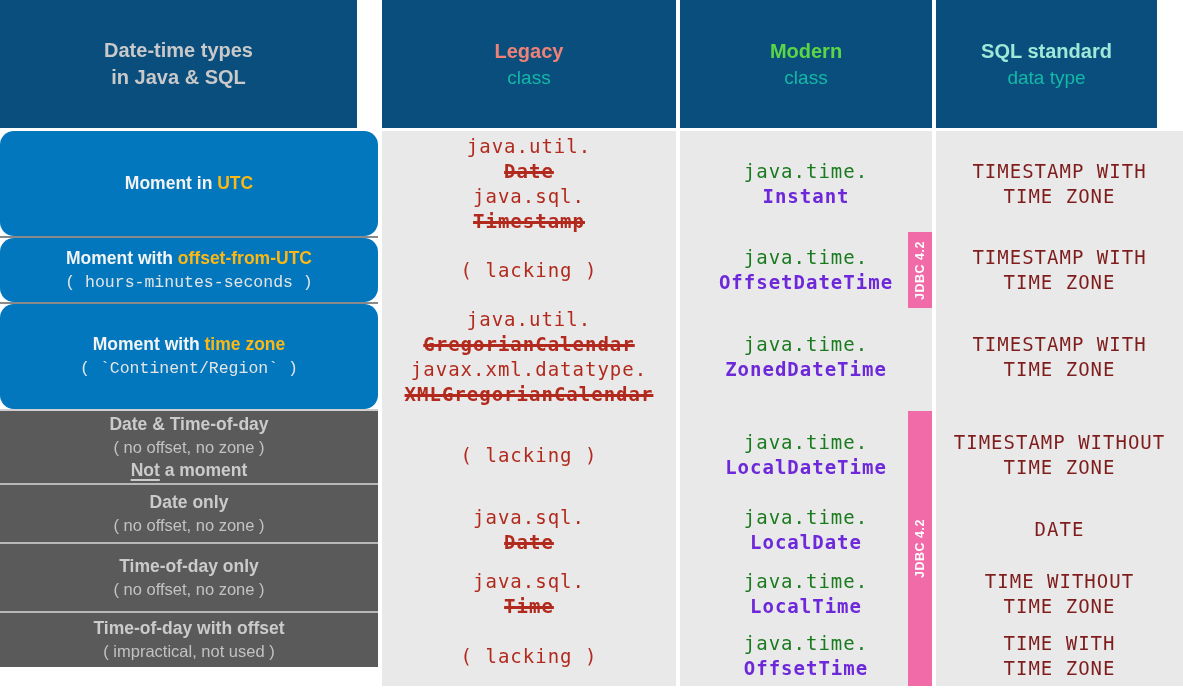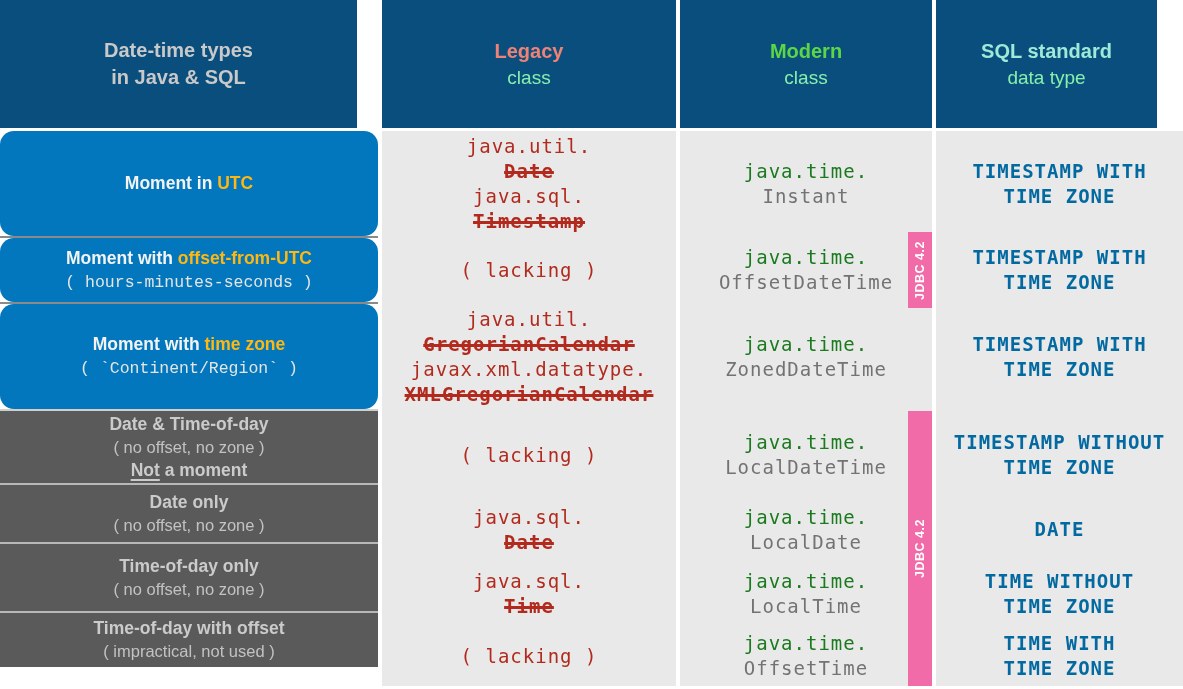--- a/index.html
+++ b/index.html
@@ -11,21 +11,21 @@
   .col-hdr{position:absolute;top:0;height:128px;background:#0a4e7d;
            display:flex;flex-direction:column;justify-content:center;align-items:center;
            text-align:center;}
   #hdr1{left:0;width:357px;}
   #hdr2{left:382px;width:294px;}
   #hdr3{left:680px;width:252px;}
   #hdr4{left:936px;width:221px;}
 
   .hdr-line{font-weight:700;font-size:20px;color:#c9c9c9;line-height:27px;}
   .hdr-accent{font-weight:700;font-size:20px;line-height:27px;}
-  .hdr-sub{font-weight:400;font-size:19px;color:#86efac;line-height:26px;}
+  .hdr-sub{font-weight:400;font-size:19px;color:#14b8a6;line-height:26px;}
   #hdr2 .hdr-accent{color:#ef8276;}
   #hdr3 .hdr-accent{color:#5bd746;}
   #hdr4 .hdr-accent{color:#9fe9d8;}
 
   
   #labelcol{position:absolute;left:0;top:131px;width:378px;}
   .label-cell{display:flex;flex-direction:column;justify-content:center;align-items:center;
               text-align:center;}
   .label-cell.blue{background:#0277bd;border-radius:14px;}
   .label-cell.gray{background:#5a5a5a;}
@@ -47,22 +47,22 @@
   #sqlcol{left:936px;width:247px;}
 
   .slot{position:absolute;left:0;right:0;display:flex;flex-direction:column;
         justify-content:center;align-items:center;text-align:center;
         font-family:"DejaVu Sans Mono",monospace;}
   .mono-line{font-size:19px;line-height:25px;letter-spacing:1px;}
   .legacy-r{color:#b22a1d;font-weight:400;}
   .legacy-bs{color:#b22a1d;font-weight:700;text-decoration:line-through;
              text-decoration-thickness:2.5px;}
   .modern-pkg{color:#1a7a1e;font-weight:400;}
-  .modern-cls{color:#737373;font-weight:400;}
-  .sql-line{color:#0369a1;font-weight:700;}
+  .modern-cls{color:#6d28d9;font-weight:700;}
+  .sql-line{color:#7f1d1d;font-weight:400;}
 
   
   .badge{position:absolute;right:0;width:24px;background:#f16ba9;z-index:2;
          display:flex;align-items:center;justify-content:center;}
   .badge span{writing-mode:vertical-rl;transform:rotate(180deg);color:#ffffff;
               font-weight:700;font-size:12.5px;letter-spacing:0.5px;
               font-family:"Liberation Sans",sans-serif;white-space:nowrap;}
 </style>
 </head>
 <body>

